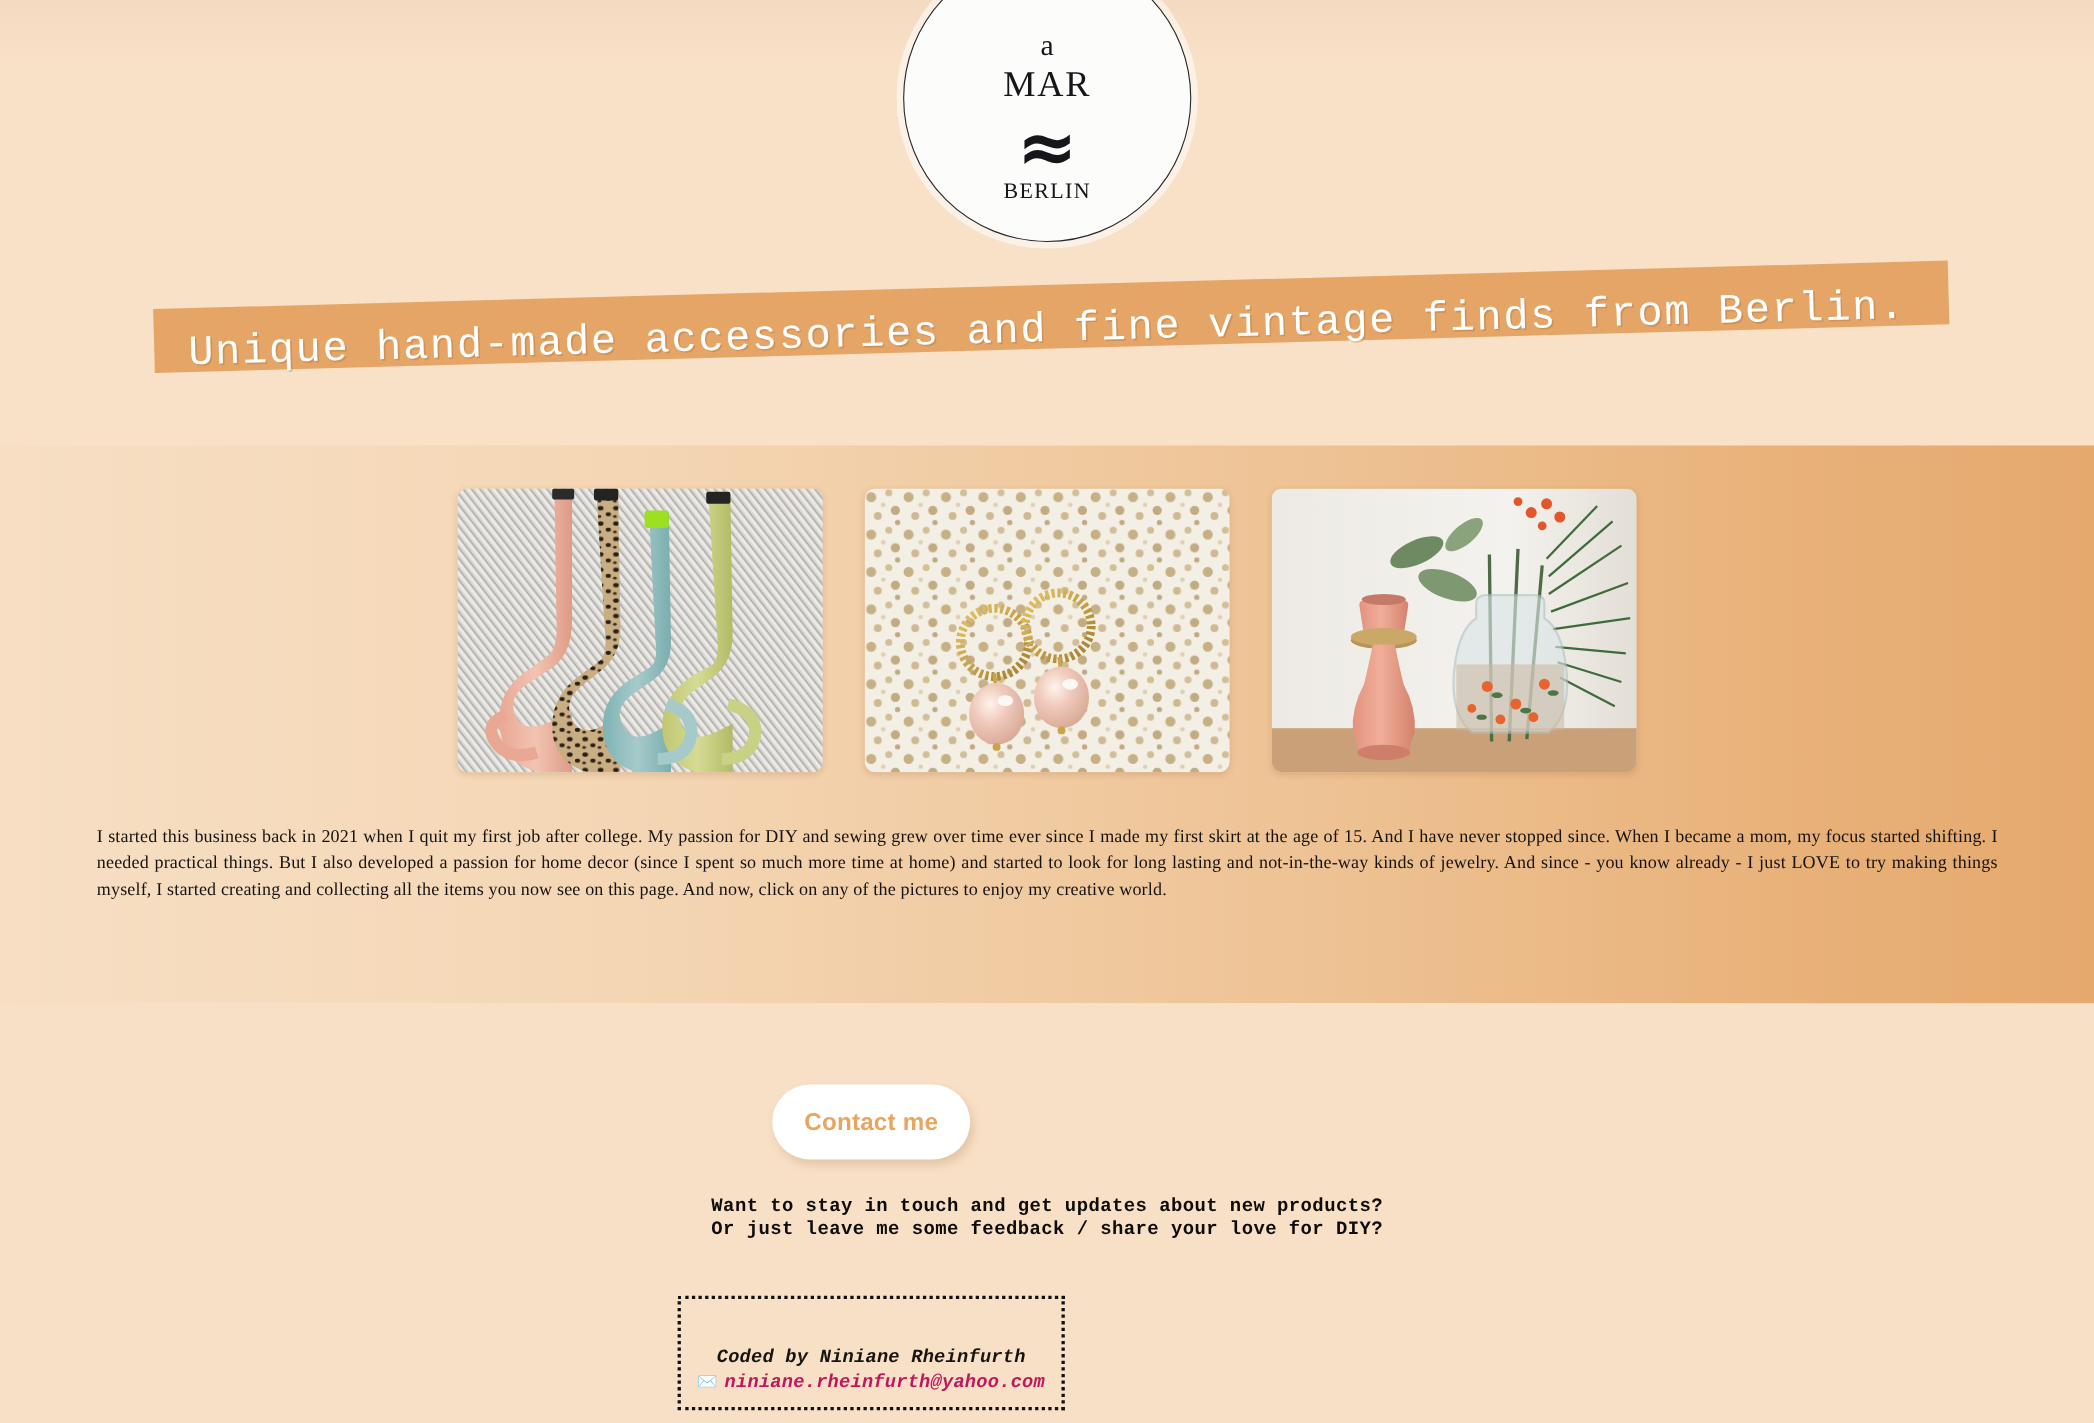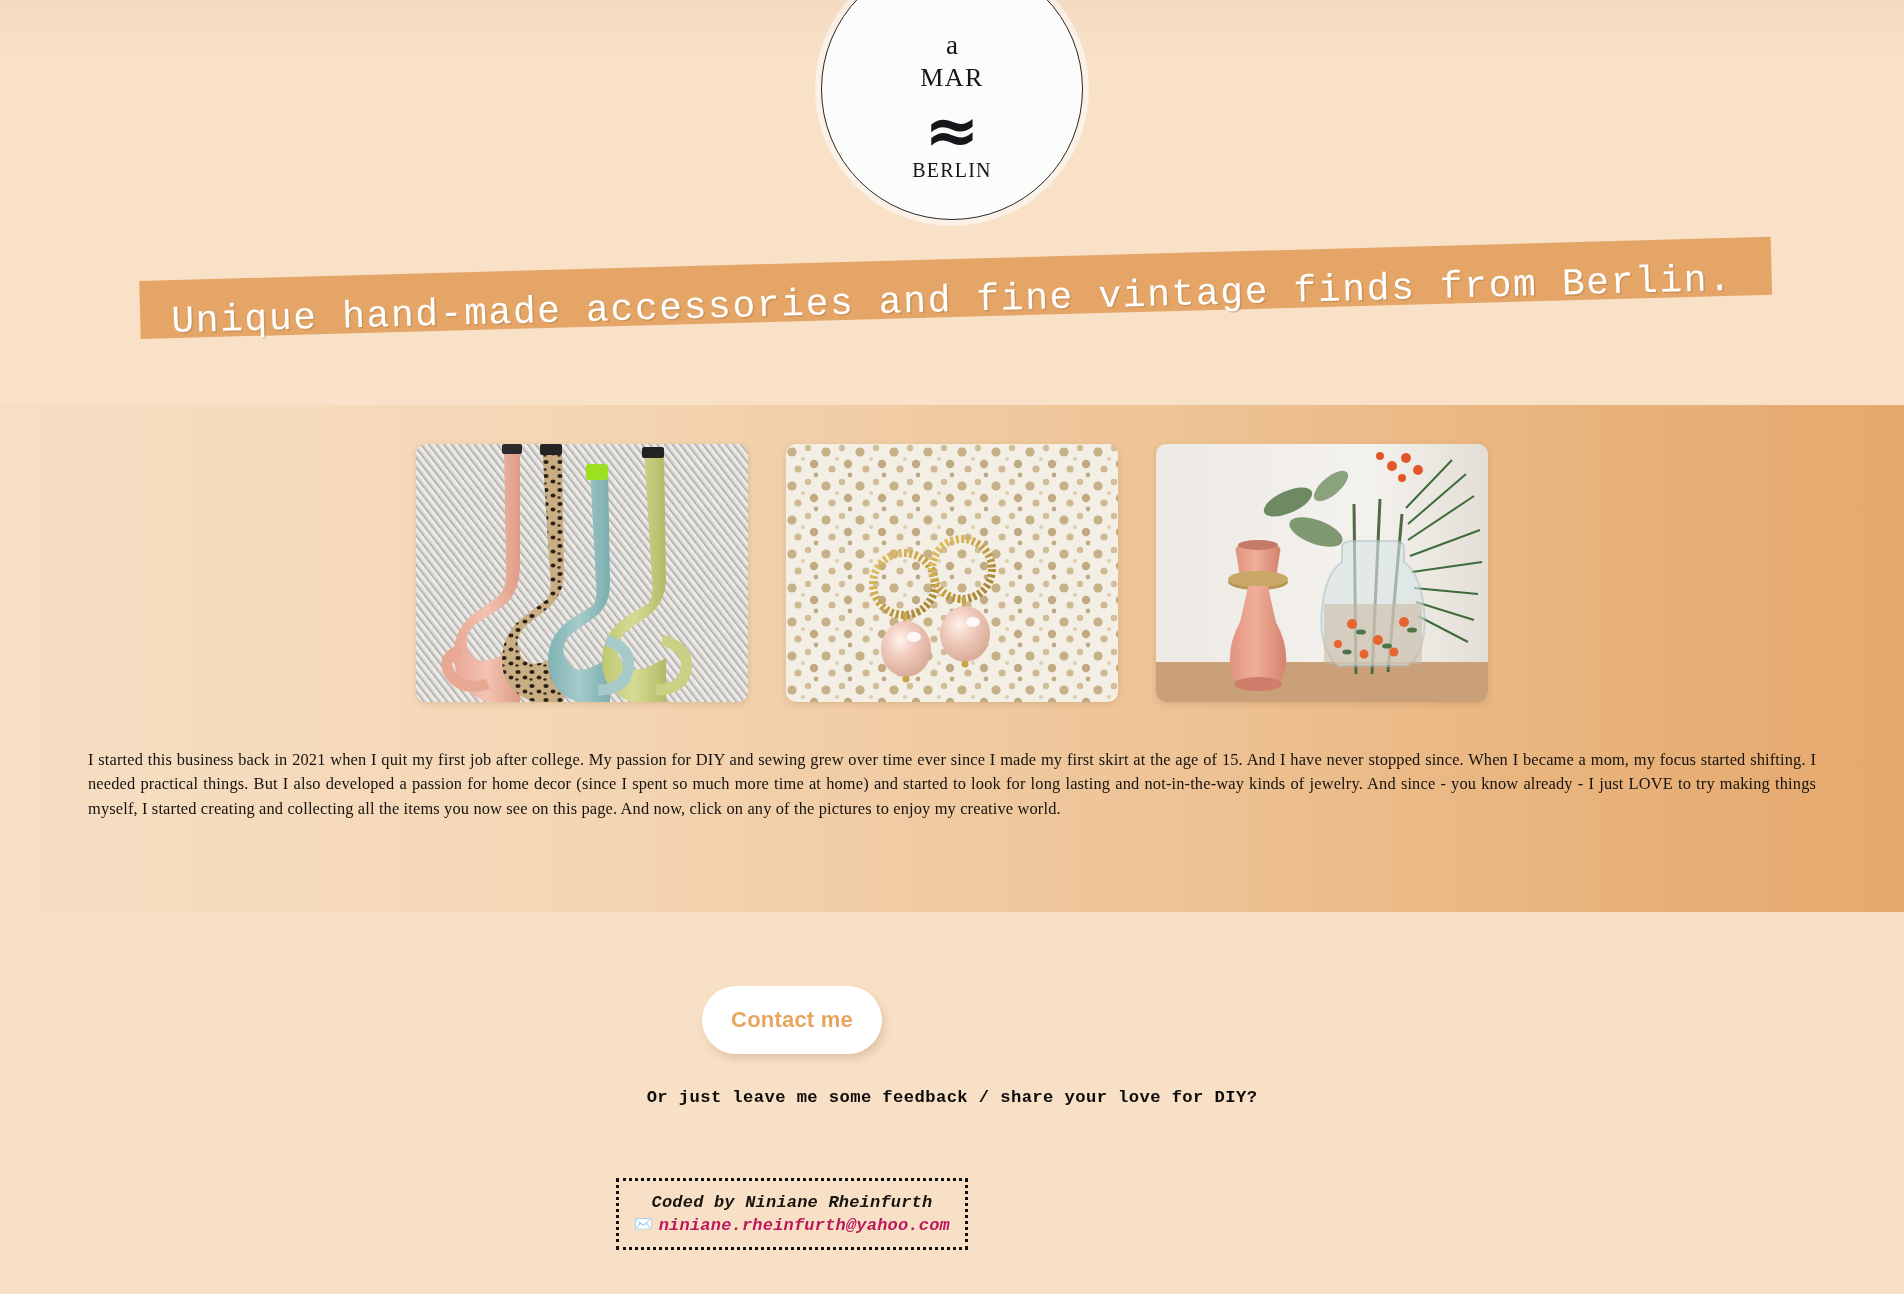--- a/index.html
+++ b/index.html
@@ -57,21 +57,21 @@
     color: #16161A;
     padding-top: 34px;
   }
 
   .logo-a {
     font-size: 27px;
     line-height: 1;
     margin-bottom: 6px;
   }
   .logo-mar {
-    font-size: 26px;
+    font-size: 33px;
     letter-spacing: 1.5px;
     line-height: 1;
     margin-bottom: 12px;
   }
   .logo-wave {
     font-size: 66px;
     line-height: 0.78;
     font-weight: 700;
     margin: 2px 0 4px 0;
     font-family: "DejaVu Sans", sans-serif;
@@ -210,20 +210,21 @@
   }
 
   .credit-line {
     font-family: "Liberation Mono", "DejaVu Sans Mono", monospace;
     font-size: 17px;
     font-style: italic;
     font-weight: 700;
     color: #17140F;
     line-height: 24px;
     letter-spacing: 0.2px;
+    margin-top: 32px;
   }
 
   .credit-mail-row {
     display: flex;
     align-items: center;
     justify-content: center;
     gap: 6px;
     margin-top: 1px;
   }
 
@@ -422,20 +423,21 @@
     </div>
   </section>
 
   <p class="about">I started this business back in 2021 when I quit my first job after college. My passion for DIY and sewing grew over time ever since I made my first skirt at the age of 15. And I have never stopped since. When I became a mom, my focus started shifting. I needed practical things. But I also developed a passion for home decor (since I spent so much more time at home) and started to look for long lasting and not-in-the-way kinds of jewelry. And since - you know already - I just LOVE to try making things myself, I started creating and collecting all the items you now see on this page. And now, click on any of the pictures to enjoy my creative world.</p>
 
   <section class="contact-section">
 
     <button class="contact-btn">Contact me</button>
 
     <div class="stay-in-touch">
+      <div>Want to stay in touch and get updates about new products?</div>
       <div>Or just leave me some feedback / share your love for DIY?</div>
     </div>
 
     <div class="credit-box">
       <div class="credit-line">Coded by Niniane Rheinfurth</div>
       <div class="credit-mail-row">
         <span class="envelope-icon">✉️</span>
         <span class="credit-email">niniane.rheinfurth@yahoo.com</span>
       </div>
     </div>

